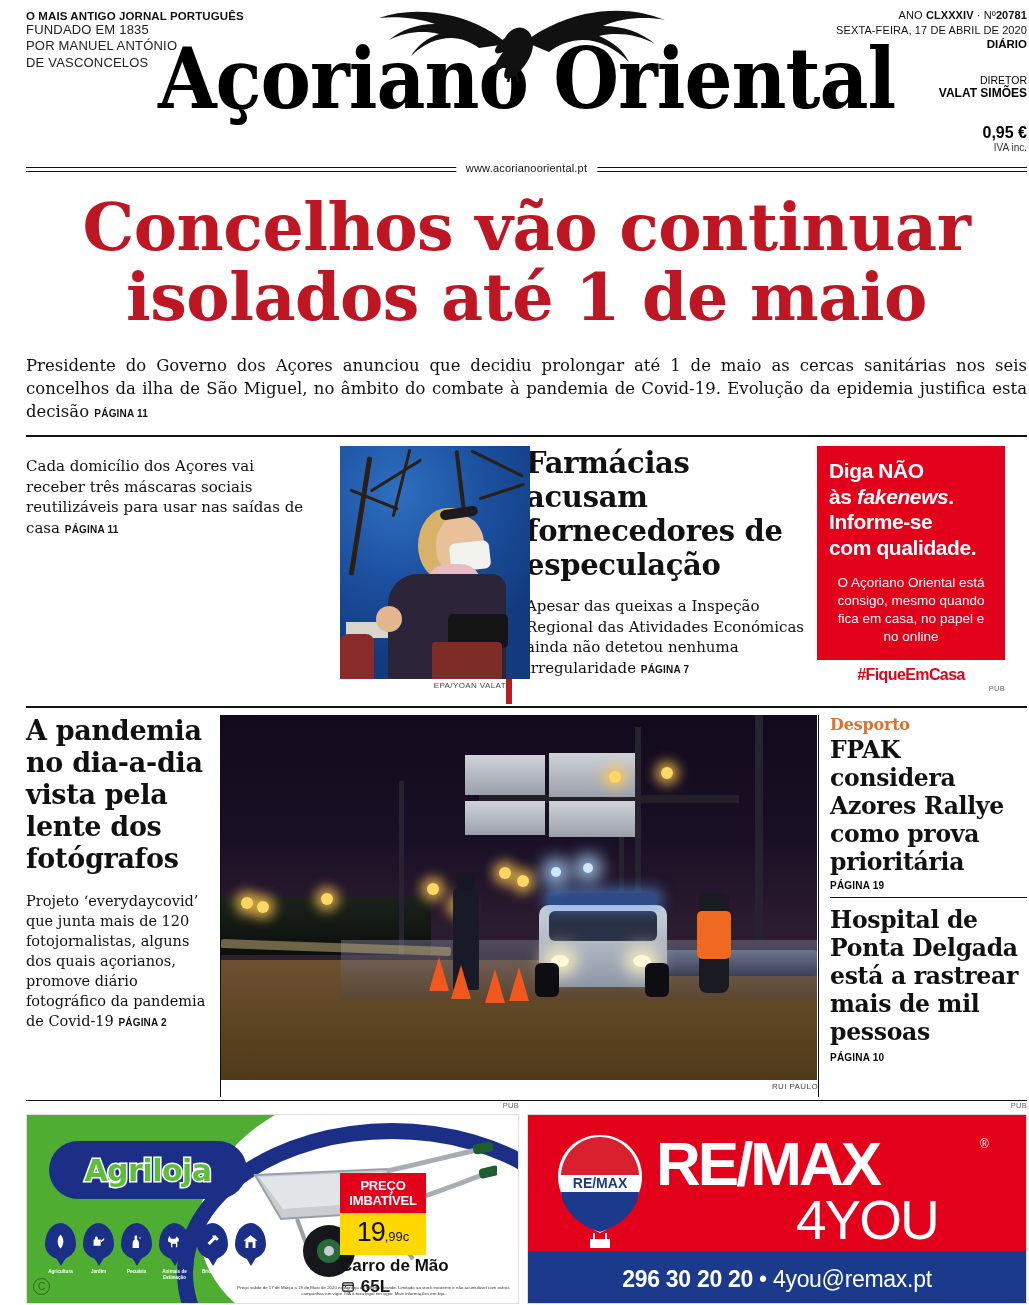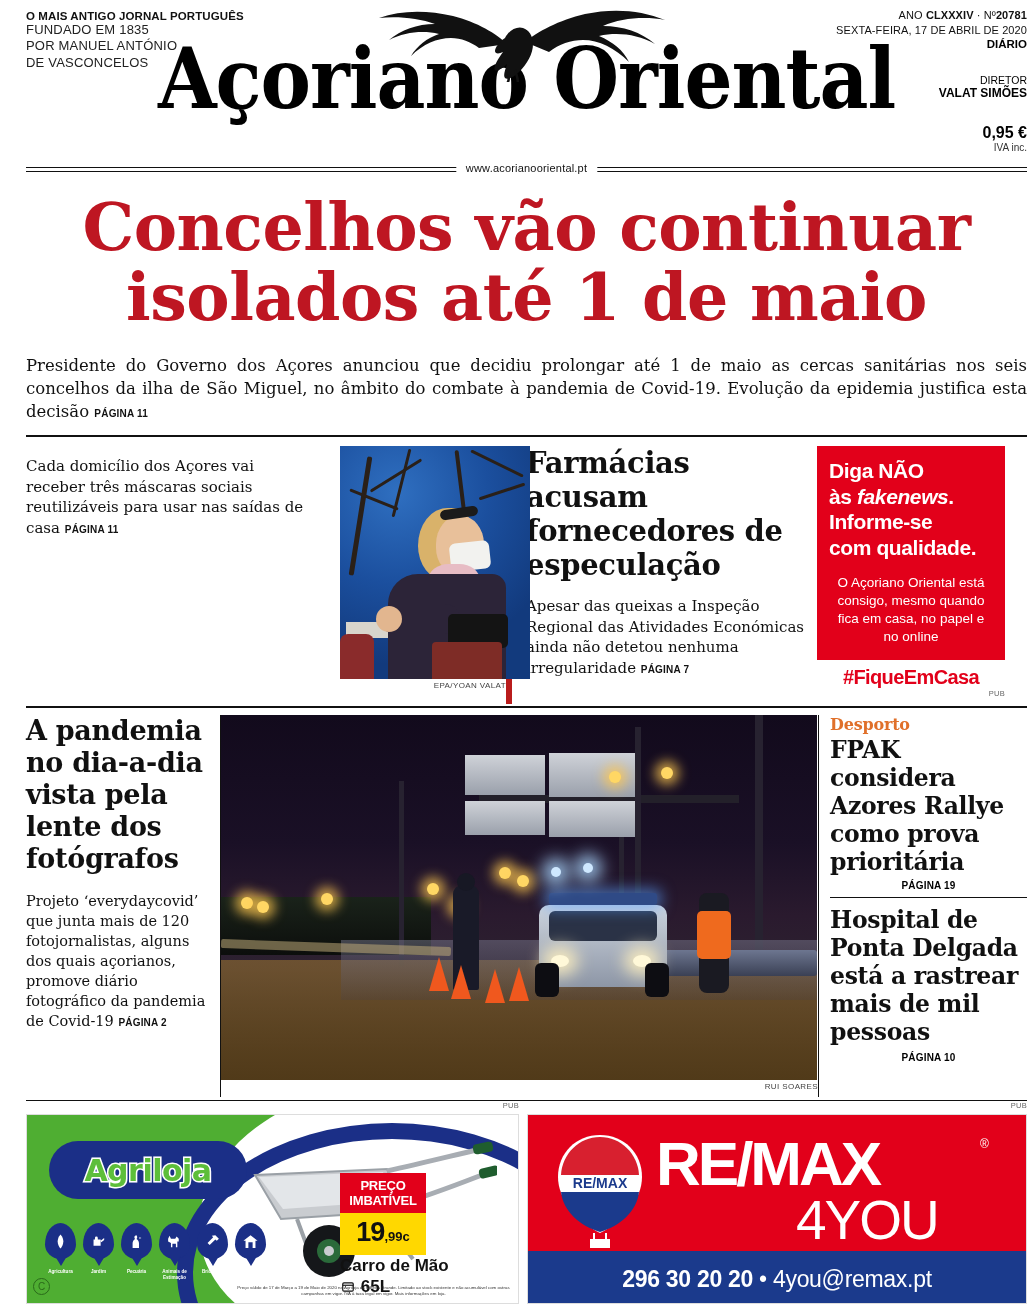--- a/index.html
+++ b/index.html
@@ -184,35 +184,35 @@
     font-family: "Liberation Sans", sans-serif; font-weight: bold;
     font-size: 21px; line-height: 25.5px; letter-spacing: -.4px;
   }
   .promo .big i { font-style: italic; }
   .promo .small {
     font-family: "Liberation Sans", sans-serif;
     font-size: 13.5px; line-height: 18px; margin-top: 14px; text-align: center;
   }
   .hashtag {
     font-family: "Liberation Sans", sans-serif; font-weight: bold; color: #E2001A;
-    font-size: 20px; letter-spacing: -.6px; width: 188px; text-align: center; margin-top: 6px;
+    font-size: 16px; letter-spacing: -.6px; width: 188px; text-align: center; margin-top: 6px;
   }
   .pub { font-size: 7.5px; color: #666; text-align: right; letter-spacing: .3px; }
 
   
   .band3 { display: flex; margin: 7px 14px 0 14px; height: 382px; }
   .b3-col1 { width: 196px; padding-right: 10px; border-right: 1px solid #111; }
   .b3-photo { width: 600px; padding-left: 0; }
   .b3-col3 { width: 210px; padding-left: 11px; border-left: 1px solid #111; }
 
   .kicker {
     font-family: "DejaVu Serif", serif; font-weight: bold; color: #E0702A;
     font-size: 16px; letter-spacing: -.2px;
   }
-  .pg-right { text-align: center; }
+  .pg-right { text-align: left; }
 
   
   .ads { display: flex; margin: 4px 14px 0 14px; gap: 8px; }
   .ad-agri { width: 496px; height: 190px; position: relative; background: #4FAE32; overflow: hidden;
              border: 1px solid #ddd; }
   .ad-agri .whiteswoosh { position:absolute; right:-40px; top:-30px; width: 360px; height: 260px;
      background:#fff; border-radius: 50% 0 0 50%; transform: rotate(-8deg); }
   .ad-agri .blueswoosh { position:absolute; left:150px; bottom:-120px; width: 430px; height: 300px;
      border: 16px solid #1B2F87; border-radius: 50%; background: transparent; }
   .logo-pill {
@@ -229,21 +229,21 @@
                position: relative; display:flex; align-items:center; justify-content:center; }
   .pin .drop::after { content:""; position:absolute; bottom:-7px; left:50%; transform:translateX(-50%);
     border-left:6px solid transparent; border-right:6px solid transparent; border-top:10px solid #1B2F87; }
   .pin .drop svg { width: 17px; height: 17px; fill: #fff; }
   .pin .cap { font-size: 4.6px; color:#fff; margin-top: 10px; line-height: 1.25; font-weight: bold; }
 
   .barrow { position: absolute; left: 210px; top: 24px; width: 260px; height: 140px; }
   .price-tag { position:absolute; right: 92px; top: 58px; width: 86px; }
   .price-tag .top { background:#E2001A; color:#fff; text-align:center; font-weight:bold;
                     font-size: 13px; line-height: 15px; padding: 5px 2px; letter-spacing: -.2px; }
-  .price-tag .bot { background:#FFD800; color:#111; text-align:center; font-weight:bold;
+  .price-tag .bot { background:#FFD800; color:#111; text-align:center; font-weight:normal;
                     padding: 4px 2px 7px; }
   .price-tag .bot .n { font-size: 27px; letter-spacing: -1px; }
   .price-tag .bot .c { font-size: 13px; }
   .prod-name { position:absolute; right: 10px; top: 140px; width: 168px; color: #111;
                font-weight: bold; font-size: 17px; line-height: 21px; text-align: left; }
   .fineprint { position:absolute; left: 210px; bottom: 5px; right: 8px; font-size: 4.4px;
                color: #333; line-height: 1.5; text-align: center; }
   .cmark { position:absolute; left: 6px; bottom: 8px; width: 17px; height: 17px; border:1px solid #2a6a1a;
            border-radius:50%; color:#2a6a1a; font-size:10px; text-align:center; line-height:15px; }
 
@@ -435,21 +435,21 @@
         <div class="officer-h"></div>
 
         <div class="worker"></div>
         <div class="vest"></div>
 
         <div class="cone" style="left:208px;top:242px;"></div>
         <div class="cone" style="left:230px;top:250px;"></div>
         <div class="cone" style="left:264px;top:254px;"></div>
         <div class="cone" style="left:288px;top:252px;"></div>
       </div>
-      <div class="credit">RUI SOARES</div>
+      <div class="credit">RUI PAULO</div>
     </div>
 
     <div class="b3-col3">
       <div class="kicker">Desporto</div>
       <div class="hl-black" style="font-size:23.5px;line-height:28px;margin-top:2px;">FPAK considera Azores Rallye como prova prioritária</div>
       <div class="pg pg-right" style="margin-top:4px;">PÁGINA 19</div>
       <div style="border-top:1.5px solid #111;margin-top:6px;"></div>
       <div class="hl-black" style="font-size:23.5px;line-height:28px;margin-top:8px;">Hospital de Ponta Delgada está a rastrear mais de mil pessoas</div>
       <div class="pg pg-right" style="margin-top:6px;">PÁGINA 10</div>
     </div>

